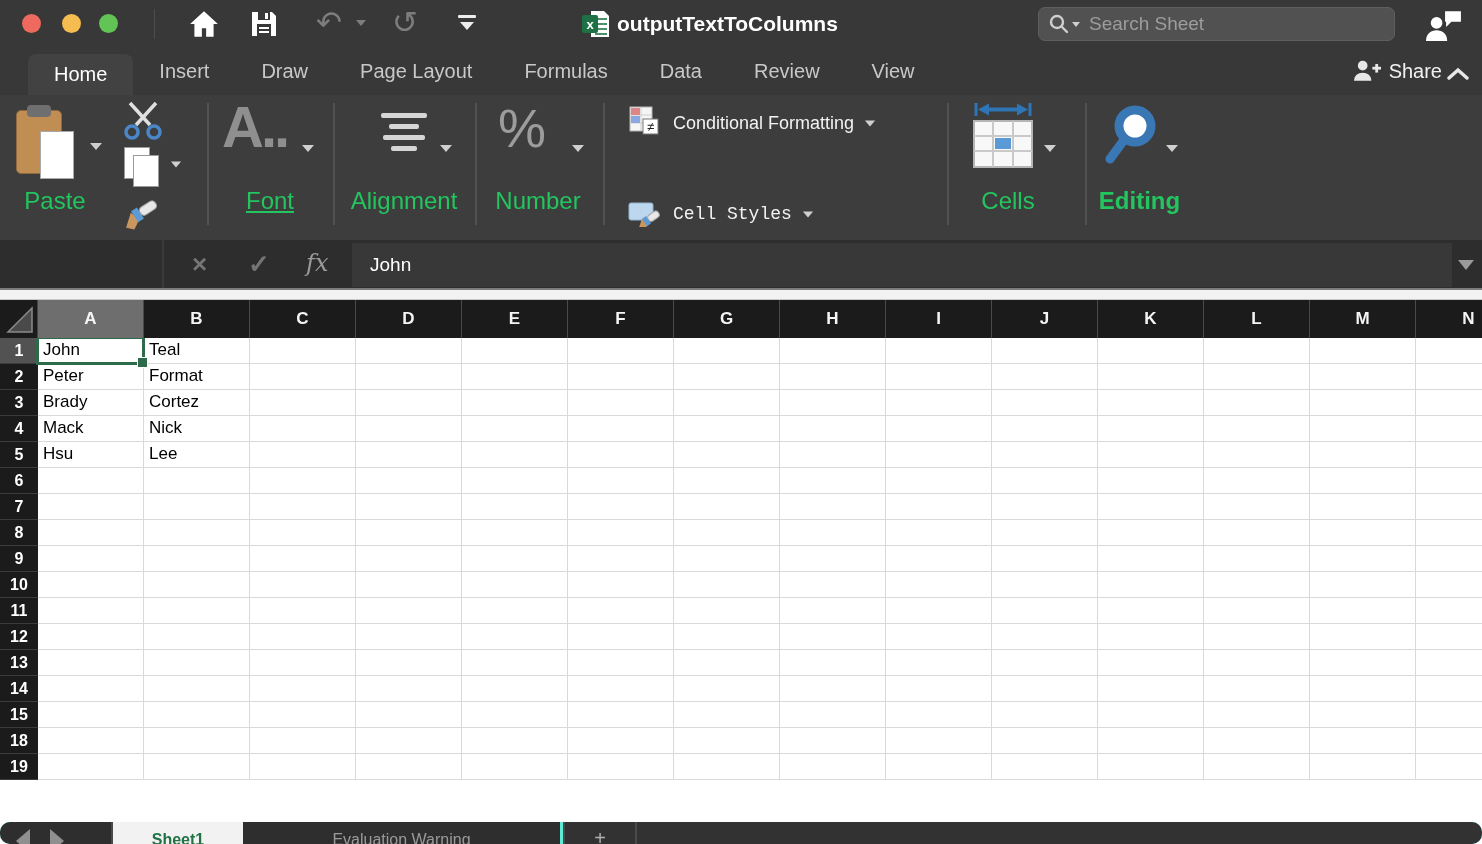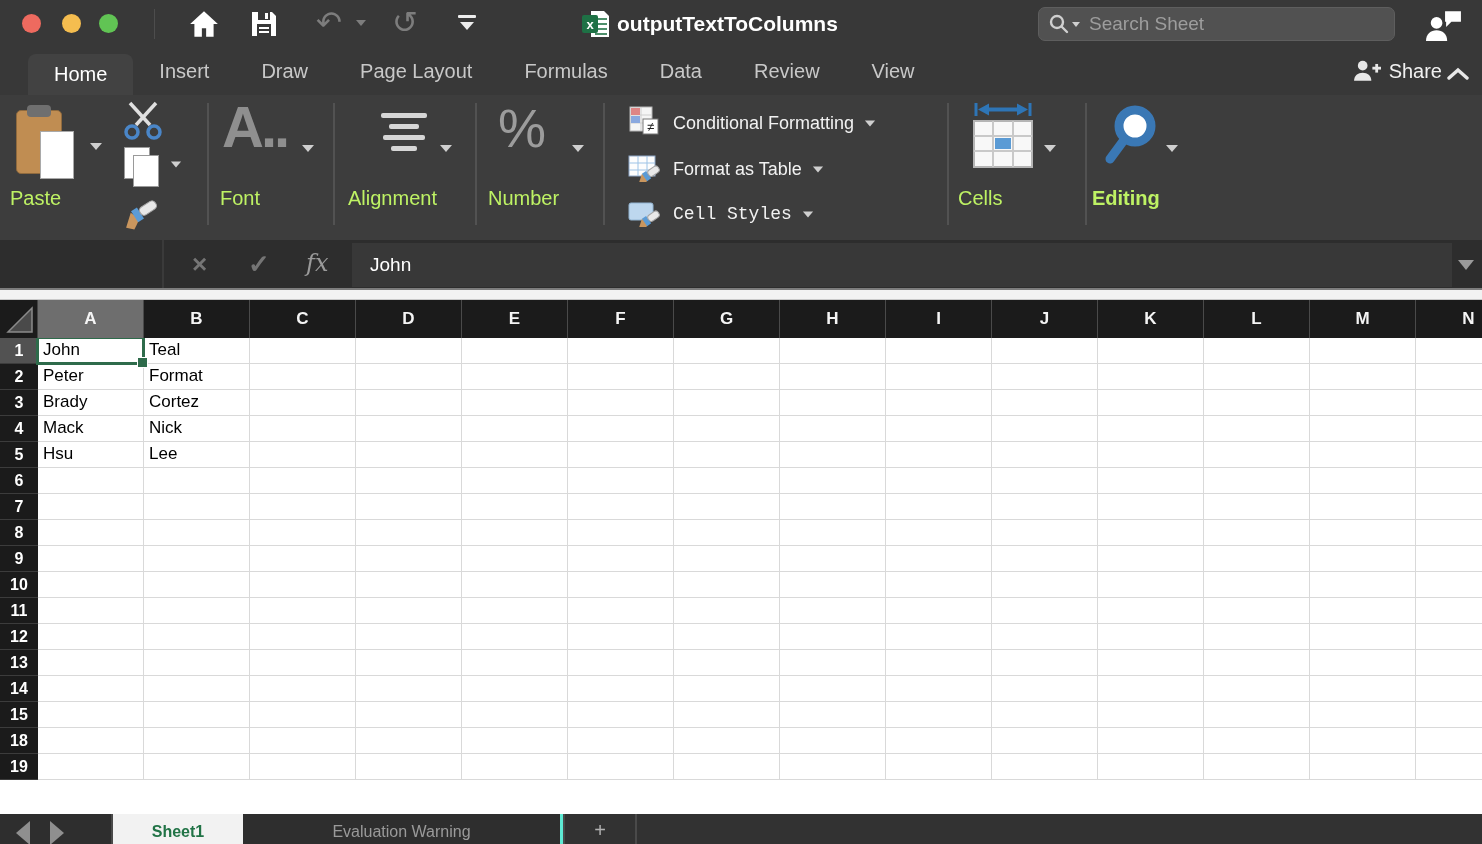--- a/index.html
+++ b/index.html
@@ -37,21 +37,21 @@
   #ribbon-tabs{position:absolute;left:28px;top:0;height:47px;display:flex;}
   .tab{padding:0 26px;line-height:47px;font-size:20px;color:#c8c8c8;white-space:nowrap;}
   .tab.active{background:#424242;border-radius:8px 8px 0 0;color:#ffffff;font-weight:400;
     margin-top:6px;line-height:41px;}
   #share-group{position:absolute;right:40px;top:0;height:47px;display:flex;align-items:center;}
   #share-label{color:#f0f0f0;font-size:20px;margin-left:8px;}
   #collapse-ribbon{position:absolute;right:12px;top:18px;}
   
   #ribbon{position:absolute;top:95px;left:0;right:0;height:145px;background:#3d3d3d;}
   .rdiv{position:absolute;top:8px;height:122px;width:2px;background:#525252;}
-  .rlabel{position:absolute;top:92px;font-size:20px;color:#bef264;text-align:left;}
+  .rlabel{position:absolute;top:92px;font-size:24px;color:#22c55e;text-align:center;}
   .caret{width:0;height:0;border-left:6px solid transparent;border-right:6px solid transparent;
     border-top:7px solid #cfcfcf;}
   .caret.abs{position:absolute;}
   
   #paste-icon{position:absolute;left:16px;top:10px;width:58px;height:74px;}
   #paste-icon .board{position:absolute;left:0;top:5px;width:46px;height:64px;background:#c08d52;
     border:1px solid #8f6a3e;border-radius:5px;box-sizing:border-box;}
   #paste-icon .clip{position:absolute;left:11px;top:0;width:24px;height:12px;background:#6f6f6f;
     border-radius:4px;}
   #paste-icon .page{position:absolute;right:0;bottom:0;width:34px;height:48px;background:#ffffff;
@@ -107,22 +107,22 @@
     background:#1b1b1b;color:#ffffff;font-size:16px;font-weight:700;
     border-bottom:1px solid #3c3c3c;box-sizing:border-box;}
   .rowh.hl{background:#525252;}
   .cell{width:106px;flex:none;box-sizing:border-box;border-right:1px solid #d9d9d9;
     border-bottom:1px solid #d9d9d9;font-size:17px;color:#000;padding:2px 0 0 5px;
     white-space:nowrap;overflow:hidden;}
   .selbox{position:absolute;border:3px solid #2e6b4b;box-sizing:border-box;pointer-events:none;}
   .fillhandle{position:absolute;right:-6px;bottom:-6px;width:9px;height:9px;background:#2e6b4b;
     border:1.5px solid #ffffff;}
   
-  #sheetbar{position:absolute;left:0;right:0;bottom:0;height:30px;background:#5eead4;
-    display:flex;overflow:hidden;}
+  #sheetbar{position:absolute;left:0;right:0;bottom:0;height:22px;background:#5eead4;
+    display:flex;overflow:hidden;border-radius:10px;}
   #sheet-nav{width:113px;flex:none;background:#2e2e2e;border-right:2px solid #4a4a4a;
     position:relative;box-sizing:border-box;}
   .tri-l{position:absolute;left:16px;top:7px;width:0;height:0;
     border-right:14px solid #8f8f8f;border-top:12px solid transparent;border-bottom:12px solid transparent;}
   .tri-r{position:absolute;left:50px;top:7px;width:0;height:0;
     border-left:14px solid #8f8f8f;border-top:12px solid transparent;border-bottom:12px solid transparent;}
   .stab{flex:none;display:flex;justify-content:center;font-size:16px;color:#9a9a9a;
     padding-top:9px;box-sizing:border-box;}
   .stab.active{width:130px;background:#f2f2f2;color:#217346;font-weight:700;}
   .stab.ew{width:317px;background:#2e2e2e;}
@@ -258,21 +258,21 @@
           <rect x="15" y="13" width="7" height="13" fill="#5b9bd5"></rect>
           <rect x="22" y="15" width="18" height="9" rx="4" fill="#e8e8e8" stroke="#a5a5a5"></rect>
         </g>
       </svg>
     </span>
 
     <div class="rdiv" style="left:207px;"></div>
 
     <div id="font-glyph">A..</div>
     <div class="caret abs" style="left:302px;top:50px;"></div>
-    <div class="rlabel" style="left:220px;width:100px;">Font</div>
+    <div class="rlabel" style="left:220px;width:100px;text-decoration:underline;">Font</div>
 
     <div class="rdiv" style="left:333px;"></div>
 
     <div id="align-icon">
       <div style="width:46px;"></div>
         <div style="width:30px;"></div>
       <div style="width:42px;"></div>
         <div style="width:26px;"></div>
     </div>
     <div class="caret abs" style="left:440px;top:50px;"></div>
@@ -293,38 +293,20 @@
           <line x1="2" y1="10" x2="24" y2="10" stroke="#cfcfcf"></line>
           <line x1="2" y1="18" x2="24" y2="18" stroke="#cfcfcf"></line>
           <line x1="13" y1="2" x2="13" y2="26" stroke="#cfcfcf"></line>
           <rect x="3" y="3" width="9" height="7" fill="#df8585"></rect>
           <rect x="3" y="11" width="9" height="7" fill="#8aa8df"></rect>
           <rect x="15" y="14" width="15" height="15" fill="#ffffff" stroke="#777777"></rect>
           <text x="22.5" y="26" font-size="13" fill="#222222" text-anchor="middle">≠</text>
         </svg>
       </span>
       <span class="slabel">Conditional Formatting</span>
-      <span class="caret"></span>
-    </div>
-    <div class="stylerow" style="top:56px;">
-      <span>
-        <svg width="32" height="30" viewBox="0 0 32 30">
-          <rect x="1" y="4" width="26" height="20" fill="#fdfdfd" stroke="#8fa8c8"></rect>
-          <line x1="1" y1="11" x2="27" y2="11" stroke="#9dc3e6"></line>
-          <line x1="1" y1="18" x2="27" y2="18" stroke="#9dc3e6"></line>
-          <line x1="10" y1="4" x2="10" y2="24" stroke="#9dc3e6"></line>
-          <line x1="19" y1="4" x2="19" y2="24" stroke="#9dc3e6"></line>
-          <g transform="rotate(-35 20 20)">
-            <polygon points="6,24 14,18 17,25 10,29" fill="#c9965e"></polygon>
-            <rect x="14" y="18" width="5" height="9" fill="#5b9bd5"></rect>
-            <rect x="19" y="19" width="12" height="7" rx="3" fill="#e8e8e8" stroke="#a5a5a5"></rect>
-          </g>
-        </svg>
-      </span>
-      <span class="slabel">Format as Table</span>
       <span class="caret"></span>
     </div>
     <div class="stylerow" style="top:101px;font-family:Liberation Mono, monospace;">
       <span>
         <svg width="32" height="30" viewBox="0 0 32 30">
           <rect x="1" y="6" width="24" height="17" rx="2" fill="#bdd7ee" stroke="#93b5d2"></rect>
           <g transform="rotate(-35 20 20)">
             <polygon points="6,24 14,18 17,25 10,29" fill="#c9965e"></polygon>
             <rect x="14" y="18" width="5" height="9" fill="#5b9bd5"></rect>
             <rect x="19" y="19" width="12" height="7" rx="3" fill="#e8e8e8" stroke="#a5a5a5"></rect>

